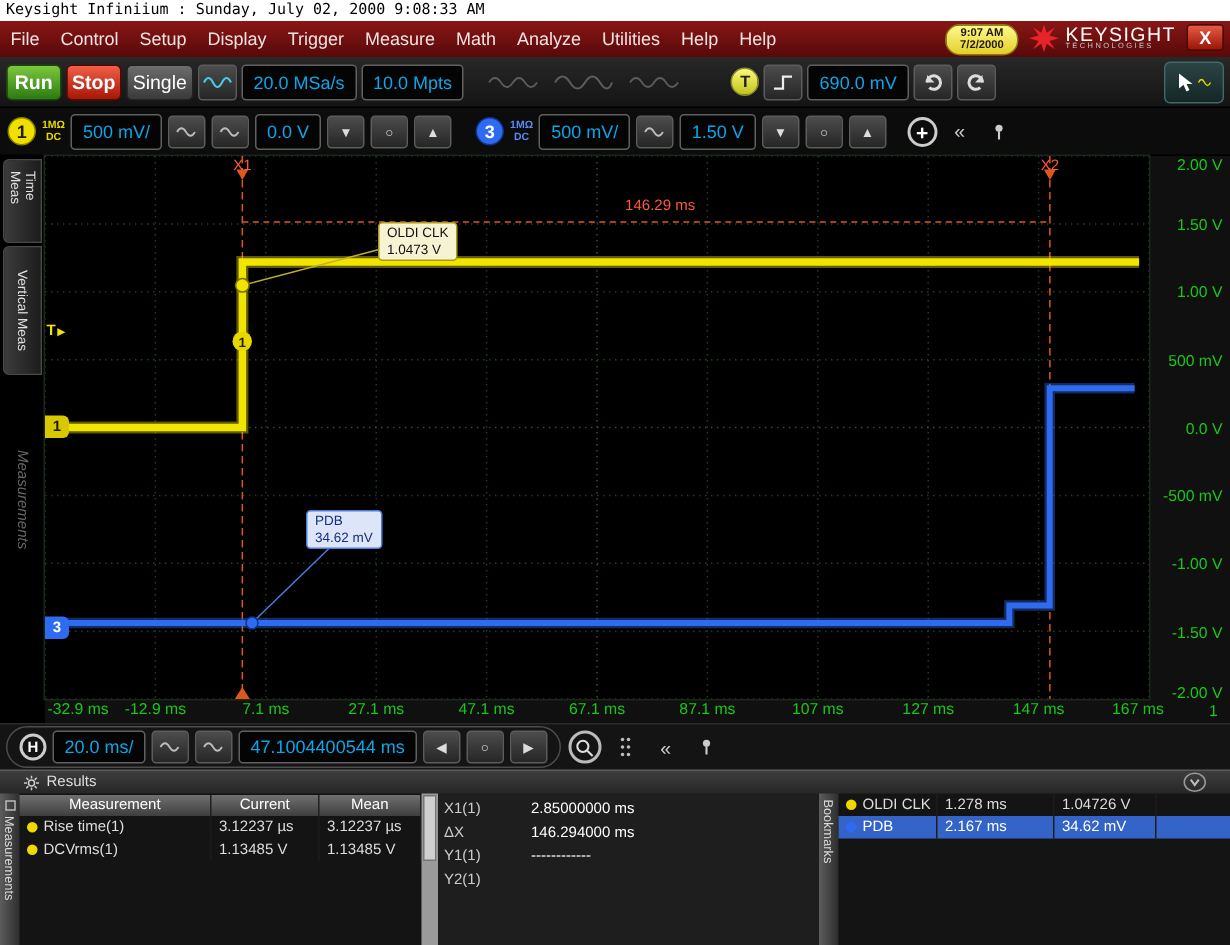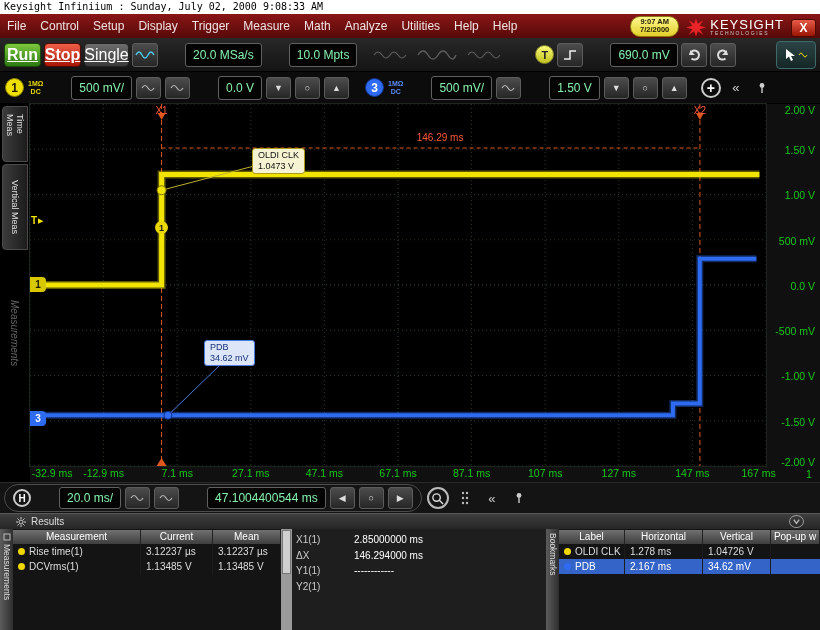--- a/index.html
+++ b/index.html
@@ -3,33 +3,33 @@
 <meta charset="utf-8">
 <style>
 *{margin:0;padding:0;box-sizing:border-box;}
 body{background:#333;}
 .screen{position:relative;width:820px;height:630px;background:#101010;font-family:"Liberation Sans","DejaVu Sans",sans-serif;overflow:hidden;}
 
 .titlebar{position:absolute;left:0;top:0;width:100%;height:14px;background:#fff;color:#000;font:10px "DejaVu Sans Mono",monospace;line-height:14px;padding-left:4px;}
 
 .menubar{position:absolute;top:14px;left:0;width:100%;height:24px;background:linear-gradient(#8a1616,#570909);display:flex;align-items:center;color:#f2e2e2;font-size:12px;}
 .menu-item{padding:0 7px;height:100%;display:flex;align-items:center;cursor:default;}
-.mb-right{margin-left:auto;display:flex;align-items:flex-end;gap:7px;padding-right:4px;}
+.mb-right{margin-left:auto;display:flex;align-items:flex-start;gap:7px;padding-right:4px;}
 .clock{background:linear-gradient(#fff98f,#e3cf2a);border:1px solid #8a7a10;border-radius:10px;color:#201c00;font-size:7.5px;line-height:8.5px;padding:1px 9px;text-align:center;font-weight:bold;}
 .brand{display:flex;align-items:center;gap:4px;}
 .brand-name{color:#fff;font-weight:normal;font-size:13px;letter-spacing:1px;line-height:11px;}
 .brand-sub{color:#c8c8c8;font-size:5px;letter-spacing:1.6px;}
 .close-btn{width:25px;height:18px;background:linear-gradient(#e85a48,#9a1505);border:1px solid #4a0c00;border-radius:3px;color:#fff;font-weight:bold;font-size:12px;display:flex;align-items:center;justify-content:center;}
 
 .tb1{position:absolute;top:38px;left:0;width:100%;height:34px;background:linear-gradient(#282828,#141414);display:flex;align-items:center;gap:3px;padding:0 4px;border-bottom:1px solid #000;}
-.btn{display:flex;align-items:center;justify-content:center;border-radius:4px;font-size:16px;color:#eee;cursor:default;text-decoration:underline;}
+.btn{display:flex;align-items:center;justify-content:center;border-radius:4px;font-size:13px;color:#eee;cursor:default;}
 .run{width:37px;height:24px;background:linear-gradient(#7cc83e,#2c7a12);border:1px solid #1a4a08;color:#fff;font-weight:bold;}
 .stop{width:37px;height:24px;background:linear-gradient(#f06048,#a81505);border:1px solid #540a00;color:#fff;font-weight:bold;}
 .single{width:45px;height:24px;background:linear-gradient(#6d6d6d,#3a3a3a);border:1px solid #222;color:#fff;}
-.vbox{height:24px;background:#040404;border:1px solid #606060;border-radius:3px;color:#86efac;font-size:12px;display:flex;align-items:center;padding:0 7px;white-space:nowrap;margin-left:24px;}
+.vbox{height:24px;background:#040404;border:1px solid #606060;border-radius:3px;color:#0ea5e9;font-size:12px;display:flex;align-items:center;padding:0 7px;white-space:nowrap;}
 .icon-btn{height:24px;min-width:26px;background:linear-gradient(#4c4c4c,#262626);border:1px solid #5c5c5c;border-radius:3px;display:flex;align-items:center;justify-content:center;}
 .ghost-wave{opacity:.5;display:flex;align-items:center;justify-content:center;height:24px;width:44px;}
 .circle-t{width:19px;height:19px;border-radius:50%;background:linear-gradient(#fafa78,#c2c21e);color:#222;font-weight:bold;font-size:11px;display:flex;align-items:center;justify-content:center;border:1px solid #8a8a30;}
 .pointer-btn{margin-left:auto;width:40px;height:28px;background:linear-gradient(#2c4444,#152626);border:1px solid #3e6a6a;border-radius:4px;display:flex;align-items:center;justify-content:center;gap:2px;}
 
 .tb2{position:absolute;top:72px;left:0;width:100%;height:32px;background:#0c0c0c;display:flex;align-items:center;gap:4px;padding:0 5px;border-bottom:1px solid #000;}
 .chnum{width:19px;height:19px;border-radius:50%;font-weight:bold;font-size:12px;display:flex;align-items:center;justify-content:center;}
 .ch1{background:#f0e000;color:#201c00;border:1px solid #8a8000;}
 .ch3{background:#2e6bf0;color:#fff;border:1px solid #12328a;}
 .coupling{font-size:7px;line-height:8px;text-align:center;font-weight:bold;}
@@ -459,26 +459,20 @@
         </div>
         <div class="crow">
           <span class="clab">Y2(1)</span>
           <span class="cval"></span>
         </div>
       </div>
       <div class="vtab">
         <span>Bookmarks</span>
       </div>
       <div class="bm-table">
-        <div class="trow thead">
-          <div class="cell b-label">Label</div>
-          <div class="cell b-horiz">Horizontal</div>
-          <div class="cell b-vert">Vertical</div>
-          <div class="cell b-pop">Pop-up w</div>
-        </div>
         <div class="trow">
           <div class="cell b-label">
               <span class="dot ydot"></span>
               <span>OLDI CLK</span>
             </div>
           <div class="cell b-horiz">1.278 ms</div>
           <div class="cell b-vert">1.04726 V</div>
           <div class="cell b-pop"></div>
         </div>
         <div class="trow sel">

